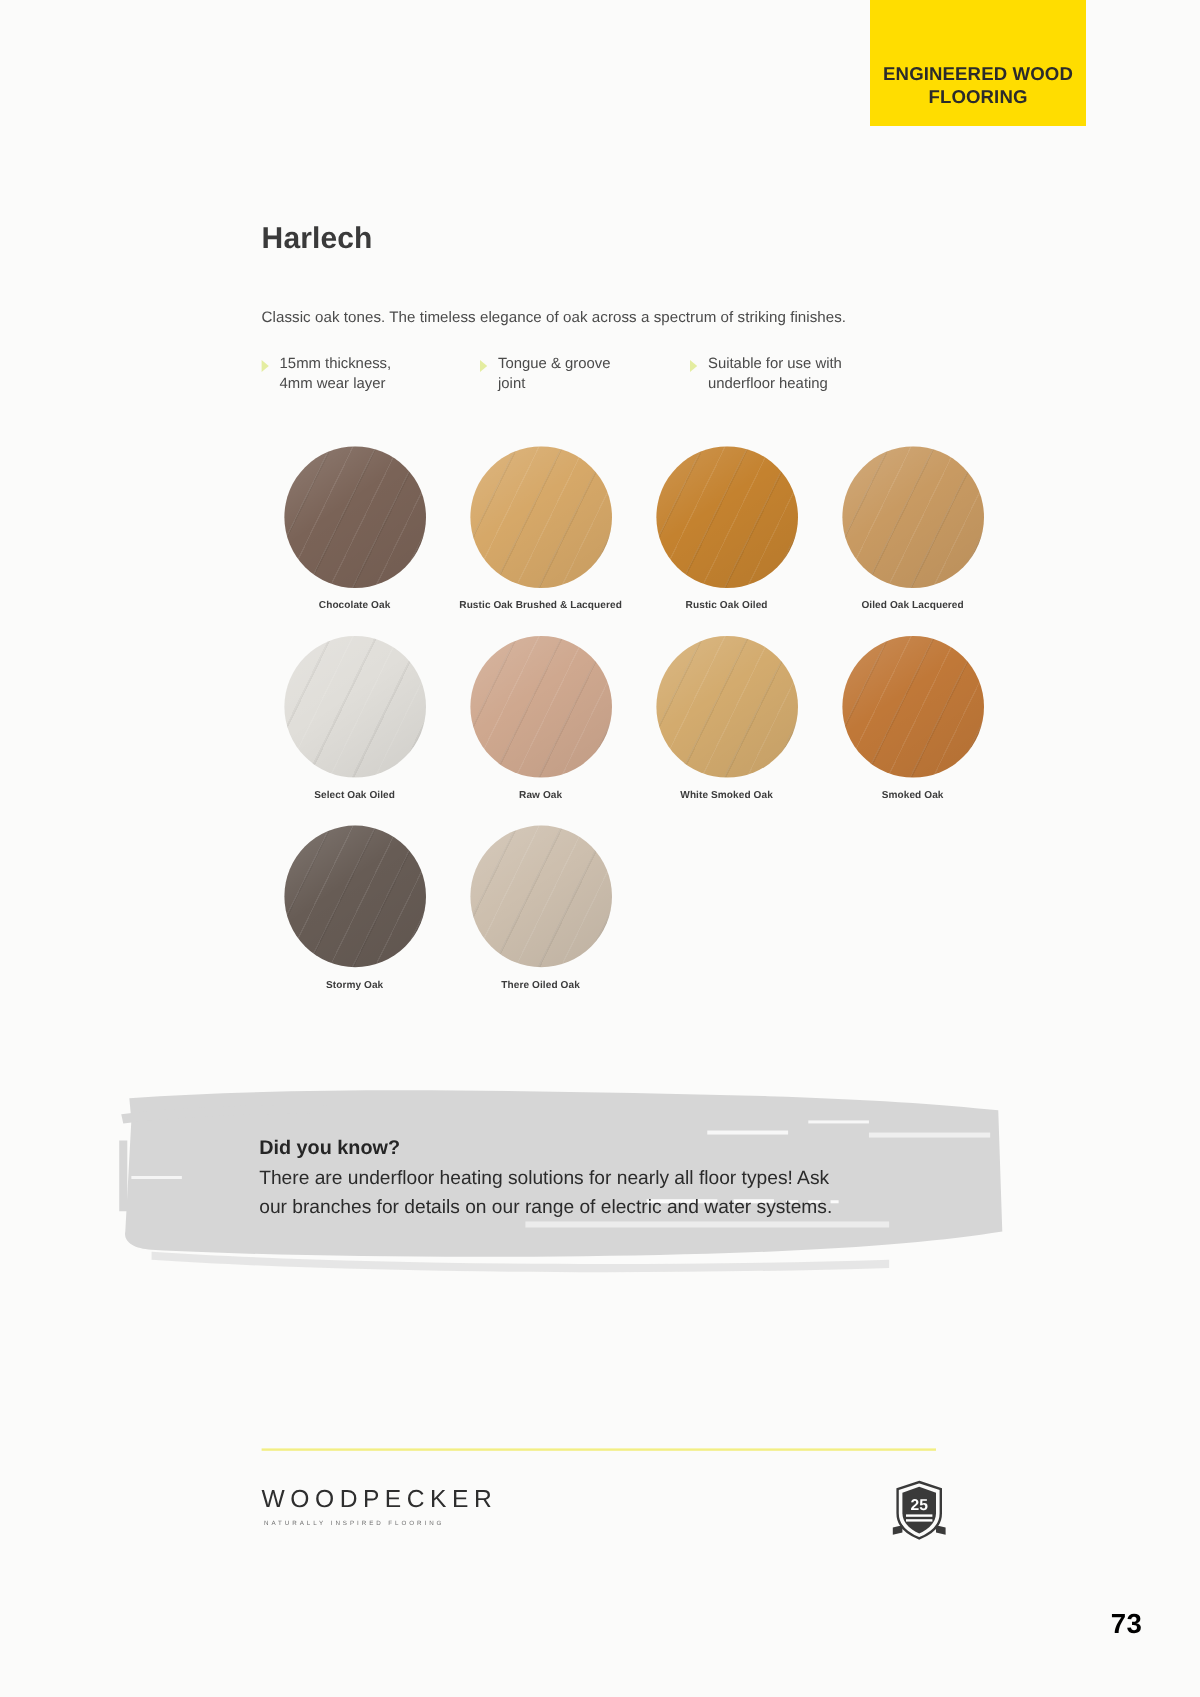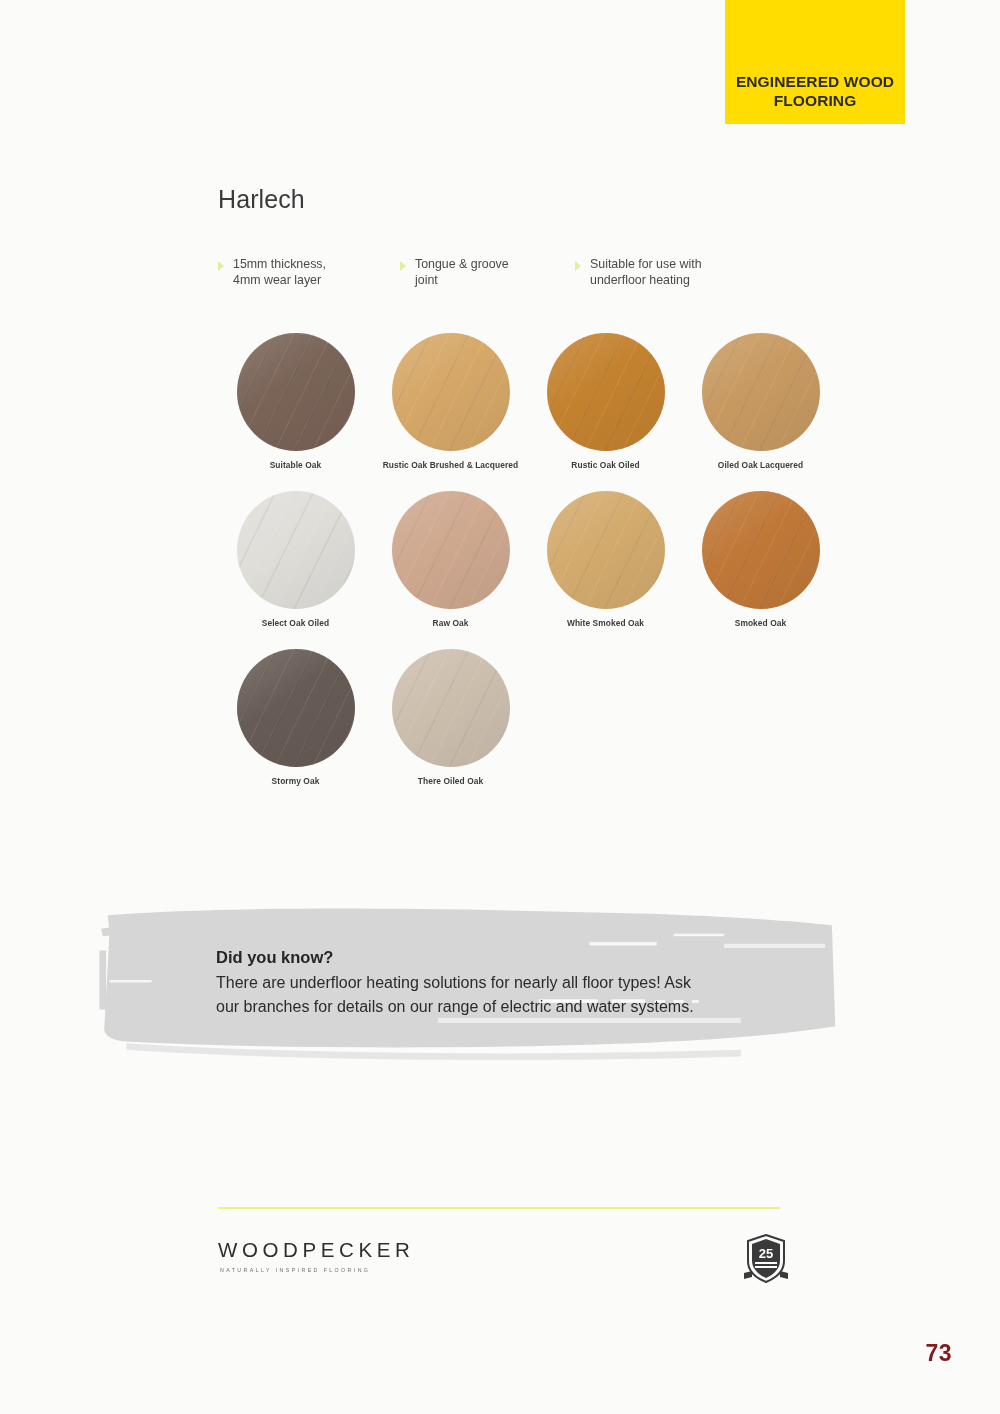--- a/index.html
+++ b/index.html
@@ -12,21 +12,21 @@
     position: relative;
     overflow: hidden;
   }
 
   
   #category-tab {
     position: absolute;
     top: 0;
     left: 725px;
     width: 180px;
-    height: 124px;
+    height: 105px;
     background: #ffdd00;
     display: flex;
     align-items: flex-end;
     justify-content: center;
     padding-bottom: 13px;
   }
   #category-tab .tab-text {
     font-size: 15.5px;
     font-weight: 700;
     color: #2b2b2b;
@@ -38,21 +38,21 @@
   
   #content {
     position: absolute;
     left: 218px;
     top: 185px;
     width: 620px;
   }
 
   #page-title {
     font-size: 25px;
-    font-weight: 400;
+    font-weight: 700;
     color: #3a3a3a;
     letter-spacing: 0.1px;
     margin-bottom: 43px;
   }
 
   #range-description {
     font-size: 12.6px;
     color: #4a4a4a;
     letter-spacing: 0.05px;
     margin-bottom: 25px;
@@ -209,38 +209,39 @@
     width: 48px;
     height: 52px;
   }
 
   #page-number {
     position: absolute;
     right: 48px;
     bottom: 47px;
     font-size: 23px;
     font-weight: 700;
-    color: #7f1d1d;
+    color: #000000;
     letter-spacing: 0.4px;
   }
 </style>
 </head>
 <body>
 
 <div id="category-tab">
   <div class="tab-text">
     <div>ENGINEERED WOOD</div>
     <div>FLOORING</div>
   </div>
 </div>
 
 <div id="content">
 
   <h1 id="page-title">Harlech</h1>
 
+  <p id="range-description">Classic oak tones. The timeless elegance of oak across a spectrum of striking finishes.</p>
 
   <div id="feature-list">
     <div class="feature-item">
       <span class="feature-arrow"></span>
       <span class="feature-text">
         <span>15mm thickness,</span><br>
         <span>4mm wear layer</span>
       </span>
     </div>
     <div class="feature-item">
@@ -255,21 +256,21 @@
       <span class="feature-text">
         <span>Suitable for use with</span><br>
         <span>underfloor heating</span>
       </span>
     </div>
   </div>
 
   <div id="swatch-grid">
       <div class="swatch-cell">
         <div class="swatch-disc" style="background: rgb(122, 99, 87);"></div>
-        <div class="swatch-label">Suitable Oak</div>
+        <div class="swatch-label">Chocolate Oak</div>
       </div>
       <div class="swatch-cell">
         <div class="swatch-disc" style="background: rgb(214, 168, 104);"></div>
         <div class="swatch-label">Rustic Oak Brushed &amp; Lacquered</div>
       </div>
       <div class="swatch-cell">
         <div class="swatch-disc" style="background: rgb(196, 130, 47);"></div>
         <div class="swatch-label">Rustic Oak Oiled</div>
       </div>
       <div class="swatch-cell">

